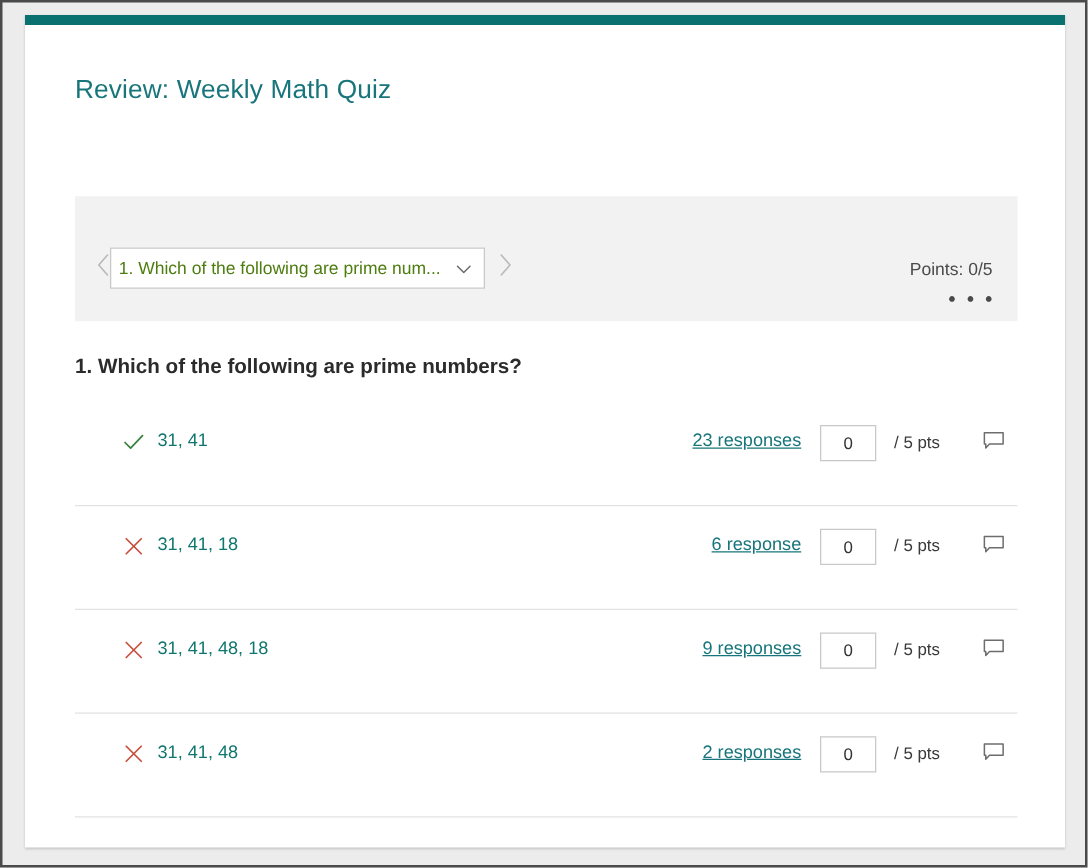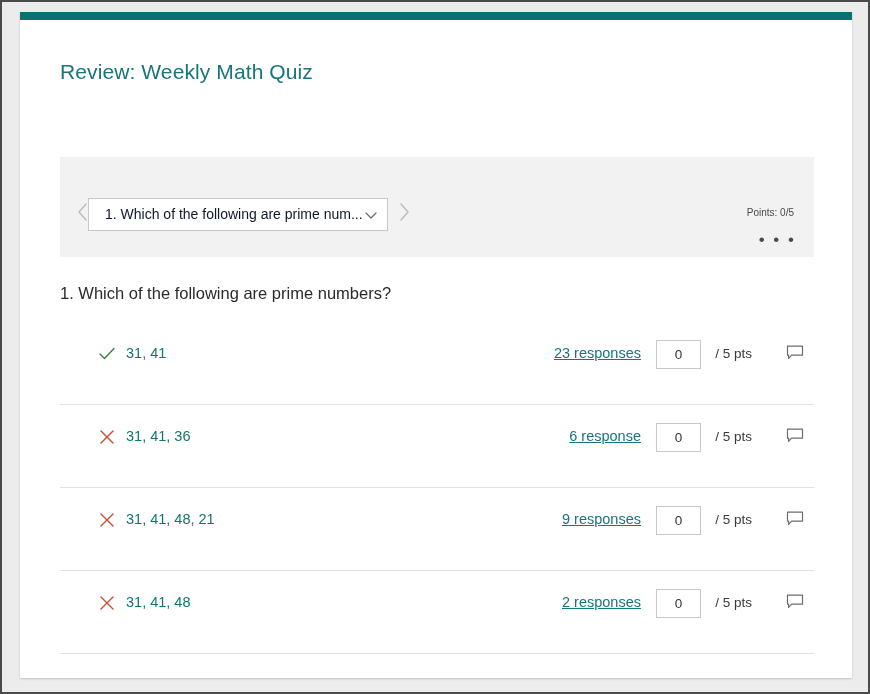--- a/index.html
+++ b/index.html
@@ -118,40 +118,39 @@
     box-sizing: border-box;
     border: 1px solid #c8c8c8;
     background: #ffffff;
     cursor: pointer;
   }
   #question-select-label {
     position: absolute;
     left: 6px;
     top: 7px;
     font-size: 14px;
-    color: #0f172a;
+    color: #4d7c0f;
     white-space: nowrap;
     max-width: 258px;
     overflow: hidden;
-    margin-left: 10px;
   }
   #question-select-chevron {
     position: absolute;
     right: 9px;
     top: 9px;
     width: 14px;
     height: 14px;
     color: #6b6b6b;
   }
 
   #points-total {
     position: absolute;
     right: 20px;
     top: 50px;
-    font-size: 10px;
+    font-size: 14px;
     color: #4a4a4a;
     white-space: nowrap;
   }
 
   #question-more-menu {
     position: absolute;
     right: 18px;
     top: 76px;
     font-size: 17px;
     letter-spacing: 2px;
@@ -161,20 +160,21 @@
   }
 
   
   #question-heading {
     position: absolute;
     left: 40px;
     top: 272px;
     font-size: 16.5px;
     color: #2b2b2b;
     white-space: nowrap;
+    font-weight: bold;
   }
 
   
   #answer-options-list {
     position: absolute;
     left: 40px;
     top: 310px;
     width: 754px;
   }
 
@@ -313,39 +313,39 @@
         </span>
       </div>
 
       <div class="answer-option-row">
         <span class="option-status-icon incorrect">
           <svg width="18" height="18" viewBox="0 0 18 18" fill="none" stroke="currentColor" stroke-width="1.4" stroke-linecap="round">
             <line x1="3" y1="3" x2="15" y2="15"></line>
             <line x1="15" y1="3" x2="3" y2="15"></line>
           </svg>
         </span>
-        <span class="option-text">31, 41, 36</span>
+        <span class="option-text">31, 41, 18</span>
         <span class="option-responses-link">6 response</span>
         <input class="option-score-input" type="text" value="0" style="">
         <span class="option-score-max">/ 5 pts</span>
         <span class="option-comment-icon">
           <svg width="18" height="18" viewBox="0 0 18 18" fill="none" stroke="currentColor" stroke-width="1.2" stroke-linejoin="round">
             <path d="M1.5 2.2 H16.5 V11.2 H5.6 L2.6 14.4 V11.2 H1.5 Z"></path>
           </svg>
         </span>
       </div>
 
       <div class="answer-option-row">
         <span class="option-status-icon incorrect">
           <svg width="18" height="18" viewBox="0 0 18 18" fill="none" stroke="currentColor" stroke-width="1.4" stroke-linecap="round">
             <line x1="3" y1="3" x2="15" y2="15"></line>
             <line x1="15" y1="3" x2="3" y2="15"></line>
           </svg>
         </span>
-        <span class="option-text">31, 41, 48, 21</span>
+        <span class="option-text">31, 41, 48, 18</span>
         <span class="option-responses-link">9 responses</span>
         <input class="option-score-input" type="text" value="0" style="">
         <span class="option-score-max">/ 5 pts</span>
         <span class="option-comment-icon">
           <svg width="18" height="18" viewBox="0 0 18 18" fill="none" stroke="currentColor" stroke-width="1.2" stroke-linejoin="round">
             <path d="M1.5 2.2 H16.5 V11.2 H5.6 L2.6 14.4 V11.2 H1.5 Z"></path>
           </svg>
         </span>
       </div>
 

